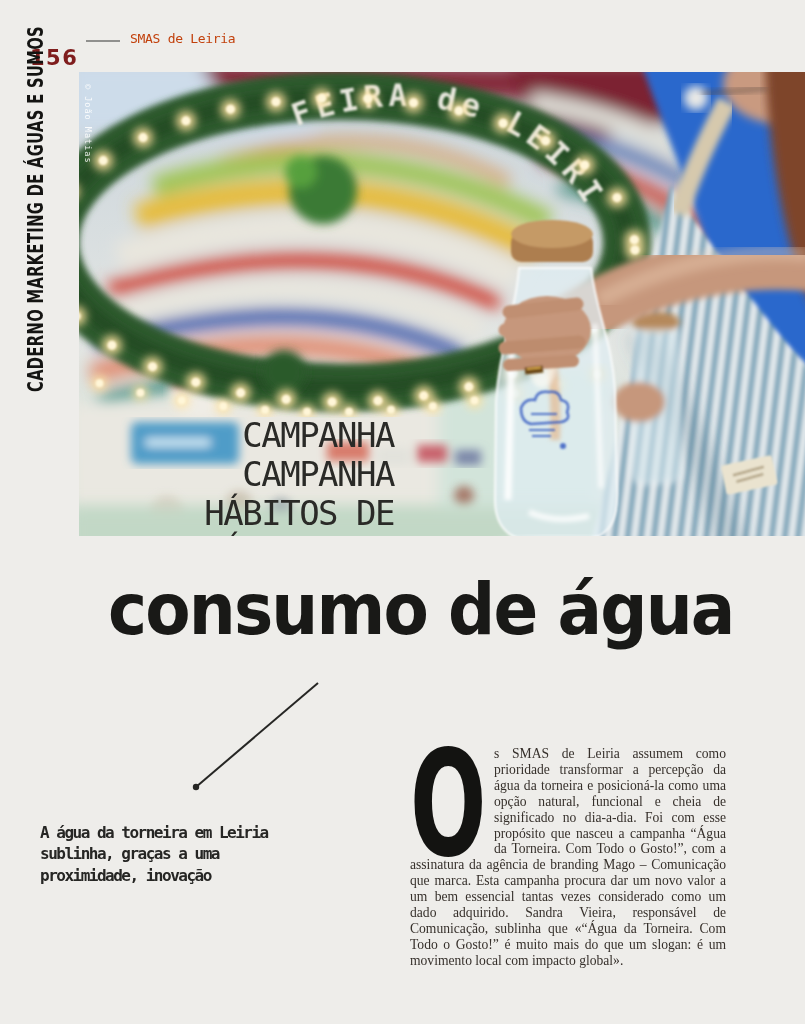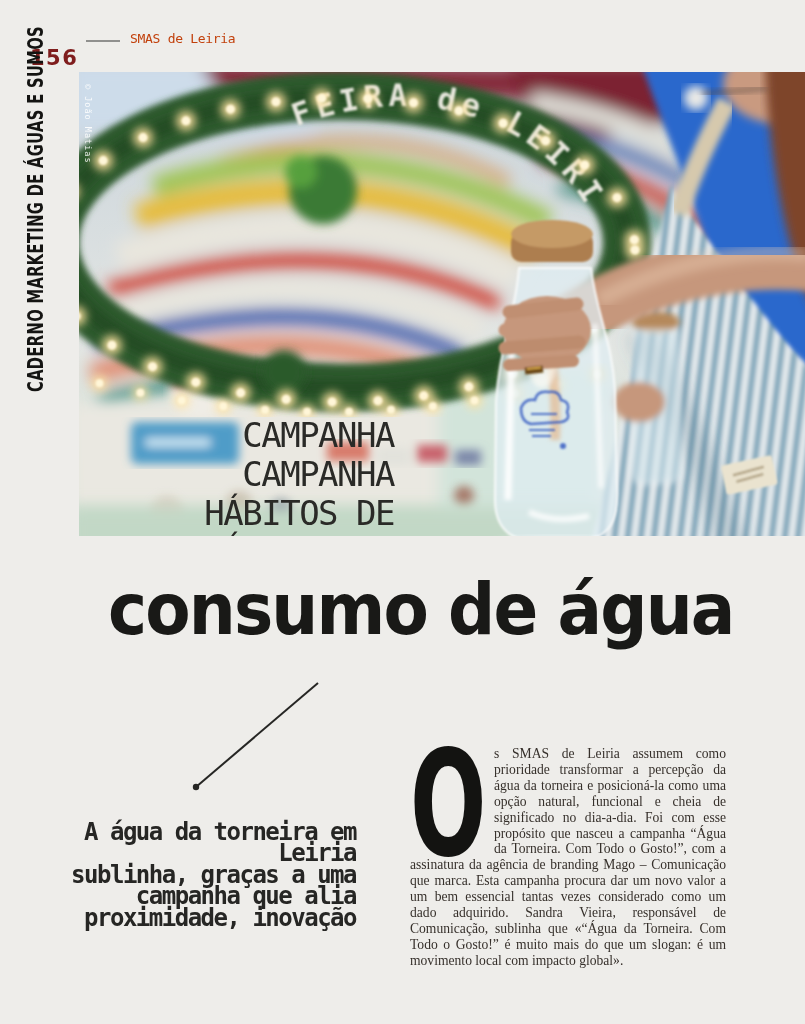--- a/index.html
+++ b/index.html
@@ -23,22 +23,22 @@
        color:rgba(255,255,255,0.88);white-space:nowrap;}
   .photo-overlay{position:absolute;left:0;top:344px;width:315px;text-align:right;
        font-family:"DejaVu Sans Mono",monospace;font-size:34px;line-height:38.8px;
        letter-spacing:-1.5px;color:#2a2a27;}
 
   .headline{left:108px;top:574px;font-size:71px;font-weight:800;letter-spacing:-2px;
        white-space:nowrap;color:#191917;transform:scaleX(0.93);transform-origin:0 0;line-height:1;}
 
   .deco{left:190px;top:676px;}
 
-  .intro{left:40px;top:822px;width:316px;text-align:right;
-       font-family:"DejaVu Sans Mono",monospace;font-weight:bold;font-size:24px;
+  .intro{left:40px;top:822px;width:316px;
+       font-family:"DejaVu Sans Mono",monospace;font-weight:bold;font-size:16px;
        line-height:21.4px;letter-spacing:-1.5px;color:#262624;}
 
   .article{left:410px;top:746px;width:316px;text-align:justify;
        font-family:"Liberation Serif",serif;font-size:13.6px;line-height:15.9px;color:#36302b;}
   .dropcap-box{float:left;width:84px;height:106px;overflow:visible;}
   .dropcap-glyph{display:block;font-family:"DejaVu Sans",sans-serif;font-weight:800;
        font-size:150px;line-height:1;color:#131311;transform:scale(0.60,0.97);
        transform-origin:0 0;margin-top:-14px;}
 </style>
 </head>
@@ -223,21 +223,20 @@
   <div class="abs headline">consumo de água</div>
 
   <svg class="abs deco" width="134" height="118">
     <line x1="6" y1="111" x2="128" y2="7" stroke="#262624" stroke-width="2"></line>
     <circle cx="6" cy="111" r="3.2" fill="#262624"></circle>
   </svg>
 
   <div class="abs intro">
     <div>A água da torneira em Leiria</div>
     <div>sublinha, graças a uma</div>
-    <div>campanha que alia</div>
     <div>proximidade, inovação</div>
   </div>
 
   <div class="abs article">
     <span class="dropcap-box">
         <span class="dropcap-glyph">O</span>
       </span><span>s SMAS de Leiria assumem como prioridade transformar a percepção da água da torneira e posicioná-la como uma opção natural, funcional e cheia de significado no dia-a-dia. Foi com esse propósito que nasceu a campanha “Água da Torneira. Com Todo o Gosto!”, com a assinatura da agência de branding Mago – Comunicação que marca. Esta campanha procura dar um novo valor a um bem essencial tantas vezes considerado como um dado adquirido. Sandra Vieira, responsável de Comunicação, sublinha que «“Água da Torneira. Com Todo o Gosto!” é muito mais do que um slogan: é um movimento local com impacto global».</span>
   </div>
 
 </div>

